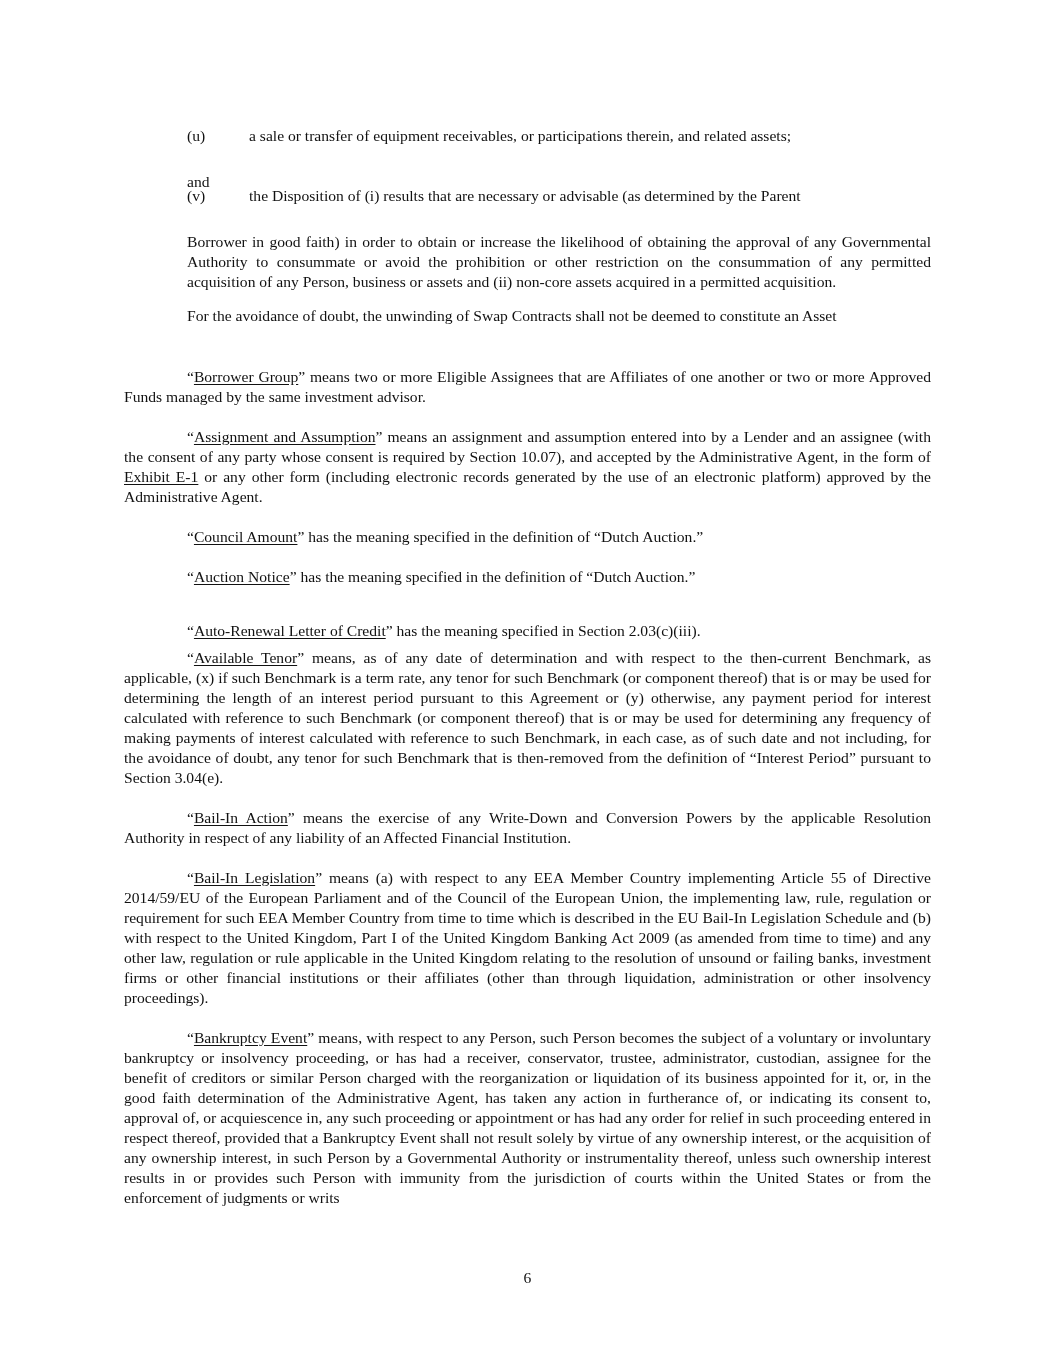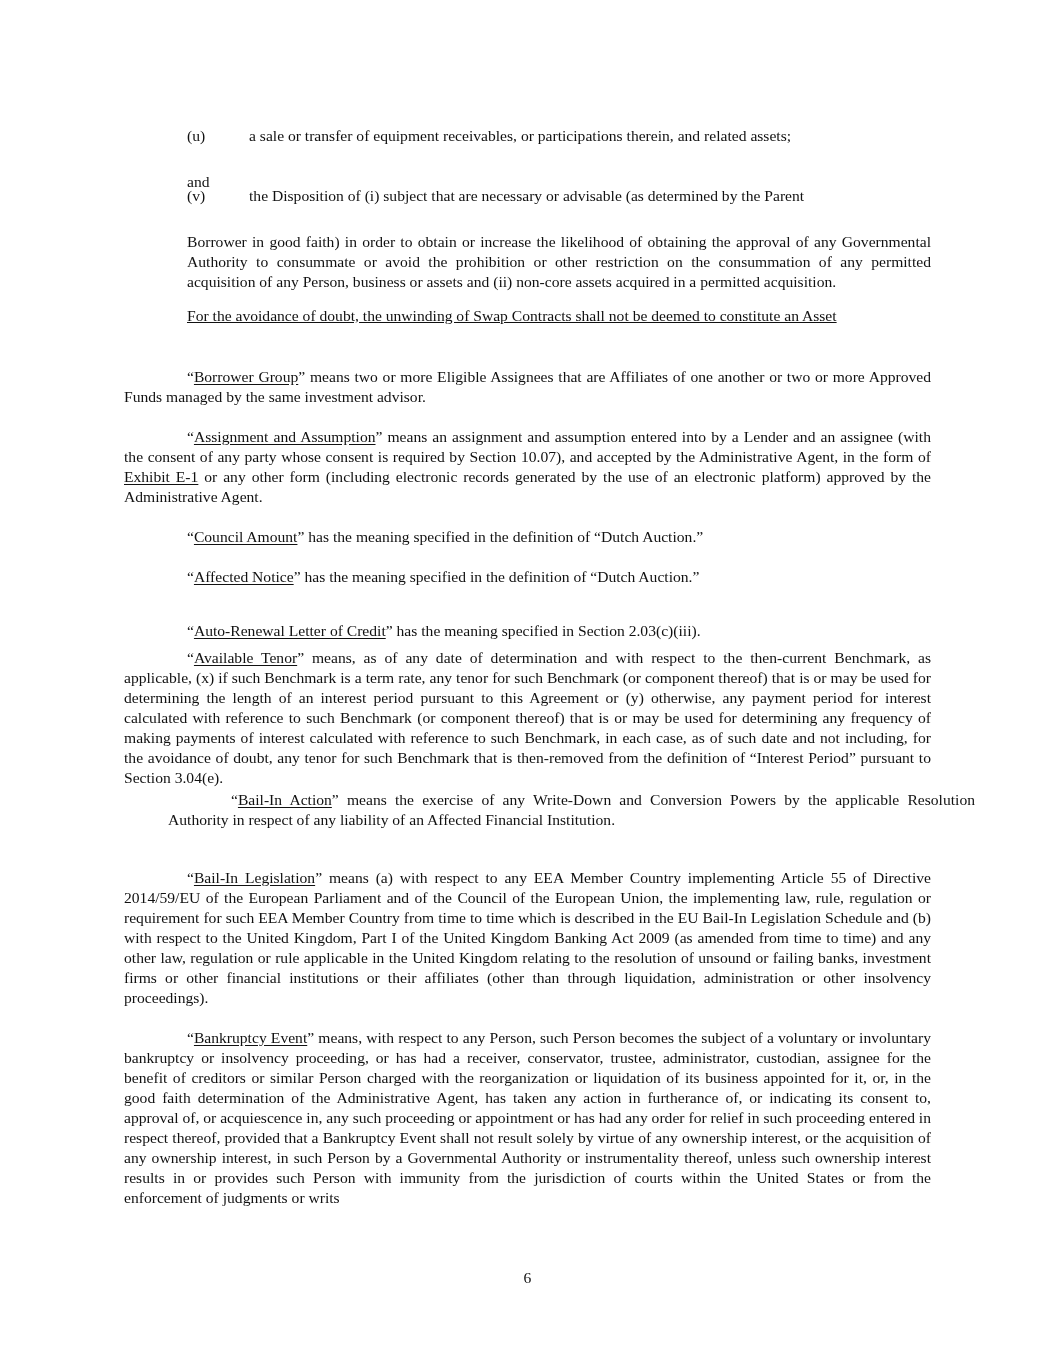--- a/index.html
+++ b/index.html
@@ -66,42 +66,42 @@
 
   <div class="abs" style="top:2px;">
     <div class="item-line">
       <span class="item-label">(u)</span><span>a sale or transfer of equipment receivables, or participations therein, and related assets;</span>
     </div>
     <div class="item-cont">and</div>
   </div>
 
   <div class="abs" style="top:62px;">
     <div class="item-line">
-      <span class="item-label">(v)</span><span>the Disposition of (i) subject that are necessary or advisable (as determined by the Parent</span>
+      <span class="item-label">(v)</span><span>the Disposition of (i) results that are necessary or advisable (as determined by the Parent</span>
     </div>
     <p class="item-cont">Borrower in good faith) in order to obtain or increase the likelihood of obtaining the approval of any Governmental Authority to consummate or avoid the prohibition or other restriction on the consummation of any permitted acquisition of any Person, business or assets and (ii) non-core assets acquired in a permitted acquisition.</p>
   </div>
 
   <div class="abs" style="top:182px;">
-    <div class="item-line" style="padding-left:63px;text-decoration:underline;">For the avoidance of doubt, the unwinding of Swap Contracts shall not be deemed to constitute an Asset</div>
+    <div class="item-line" style="padding-left:63px;">For the avoidance of doubt, the unwinding of Swap Contracts shall not be deemed to constitute an Asset</div>
   </div>
 
   <p class="abs para-indent" style="top:243px;">“<span class="u">Borrower Group</span><span>” means two or more Eligible Assignees that are Affiliates of one another or two or more Approved Funds managed by the same investment advisor.</span></p>
 
   <p class="abs para-indent" style="top:303px;">“<span class="u">Assignment and Assumption</span><span>” means an assignment and assumption entered into by a Lender and an assignee (with the consent of any party whose consent is required by Section 10.07), and accepted by the Administrative Agent, in the form of </span><span class="u">Exhibit E-1</span><span> or any other form (including electronic records generated by the use of an electronic platform) approved by the Administrative Agent.</span></p>
 
   <p class="abs para-indent" style="top:403px;">“<span class="u">Council Amount</span><span>” has the meaning specified in the definition of “Dutch Auction.”</span></p>
 
-  <p class="abs para-indent" style="top:443px;">“<span class="u">Affected Notice</span><span>” has the meaning specified in the definition of “Dutch Auction.”</span></p>
+  <p class="abs para-indent" style="top:443px;">“<span class="u">Auction Notice</span><span>” has the meaning specified in the definition of “Dutch Auction.”</span></p>
 
   <p class="abs para-indent" style="top:483px;margin-top:14px;">“<span class="u">Auto-Renewal Letter of Credit</span><span>” has the meaning specified in Section 2.03(c)(iii).</span></p>
 
   <p class="abs para-indent" style="top:524px;">“<span class="u">Available Tenor</span><span>” means, as of any date of determination and with respect to the then-current Benchmark, as applicable, (x) if such Benchmark is a term rate, any tenor for such Benchmark (or component thereof) that is or may be used for determining the length of an interest period pursuant to this Agreement or (y) otherwise, any payment period for interest calculated with reference to such Benchmark (or component thereof) that is or may be used for determining any frequency of making payments of interest calculated with reference to such Benchmark, in each case, as of such date and not including, for the avoidance of doubt, any tenor for such Benchmark that is then-removed from the definition of “Interest Period” pursuant to Section 3.04(e).</span></p>
 
-  <p class="abs para-indent" style="top:666px;margin-left:44px;">“<span class="u">Bail-In Action</span><span>” means the exercise of any Write-Down and Conversion Powers by the applicable Resolution Authority in respect of any liability of an Affected Financial Institution.</span></p>
+  <p class="abs para-indent" style="top:684px;">“<span class="u">Bail-In Action</span><span>” means the exercise of any Write-Down and Conversion Powers by the applicable Resolution Authority in respect of any liability of an Affected Financial Institution.</span></p>
 
   <p class="abs para-indent" style="top:744px;">“<span class="u">Bail-In Legislation</span><span>” means (a) with respect to any EEA Member Country implementing Article 55 of Directive 2014/59/EU of the European Parliament and of the Council of the European Union, the implementing law, rule, regulation or requirement for such EEA Member Country from time to time which is described in the EU Bail-In Legislation Schedule and (b) with respect to the United Kingdom,  Part I of the United Kingdom Banking Act 2009 (as amended from time to time) and any other law, regulation or rule applicable in the United Kingdom relating to the resolution of unsound or failing banks, investment firms or other financial institutions or their affiliates (other than through liquidation, administration or other insolvency proceedings).</span></p>
 
   <p class="abs para-indent" style="top:904px;">“<span class="u">Bankruptcy Event</span><span>” means, with respect to any Person, such Person becomes the subject of a voluntary or involuntary bankruptcy or insolvency proceeding, or has had a receiver, conservator, trustee, administrator, custodian, assignee for the benefit of creditors or similar Person charged with the reorganization or liquidation of its business appointed for it, or, in the good faith determination of the Administrative Agent, has taken any action in furtherance of, or indicating its consent to, approval of, or acquiescence in, any such proceeding or appointment or has had any order for relief in such proceeding entered in respect thereof, provided that a Bankruptcy Event shall not result solely by virtue of any ownership interest, or the acquisition of any ownership interest, in such Person by a Governmental Authority or instrumentality thereof, unless such ownership interest results in or provides such Person with immunity from the jurisdiction of courts within the United States or from the enforcement of judgments or writs</span></p>
 
 </div>
 
 <div class="page-number">6</div>
 
 </body></html>

